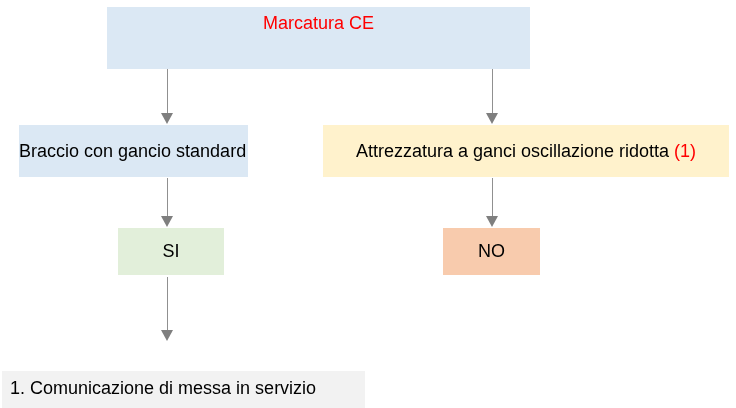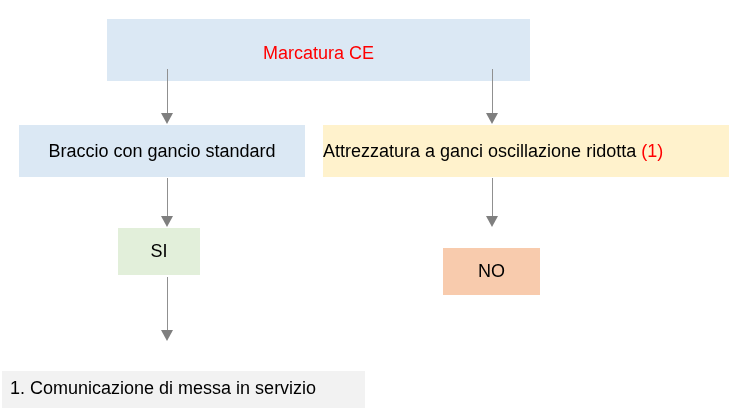--- a/index.html
+++ b/index.html
@@ -21,54 +21,51 @@
     font-size: 18px;
     color: #000000;
   }
   .box-title {
     left: 107px; top: 7px;
     width: 423px; height: 62px;
     background: #dbe8f4;
     color: #ff0000;
     text-align: center;
     line-height: 27px;
-    padding-top: 21px;
-    margin-top: 12px;
+    padding-top: 3px;
   }
   .box-left-branch {
     left: 19px; top: 125px;
-    width: 286px; height: 52px;
+    width: 229px; height: 52px;
     background: #dbe8f4;
-    text-align: center;
     line-height: 52px;
   }
   .box-right-branch {
     left: 323px; top: 125px;
     width: 406px; height: 52px;
     background: #fff2cc;
-    text-align: left;
+    text-align: center;
     line-height: 52px;
   }
   .box-right-branch .note {
     color: #ff0000;
   }
   .box-si {
     left: 118px; top: 228px;
-    width: 82px; height: 47px;
+    width: 106px; height: 47px;
     background: #e2efda;
     text-align: center;
     line-height: 47px;
   }
   .box-no {
     left: 443px; top: 228px;
     width: 97px; height: 47px;
     background: #f8cbad;
     text-align: center;
     line-height: 47px;
-    margin-top: 20px;
   }
   .box-outcome {
     left: 2px; top: 342px;
     width: 363px; height: 60px;
     background: #f2f2f2;
     padding: 4px 6px 0 8px;
     line-height: 27px;
     margin-top: 29px;
   }
   .arrow {

